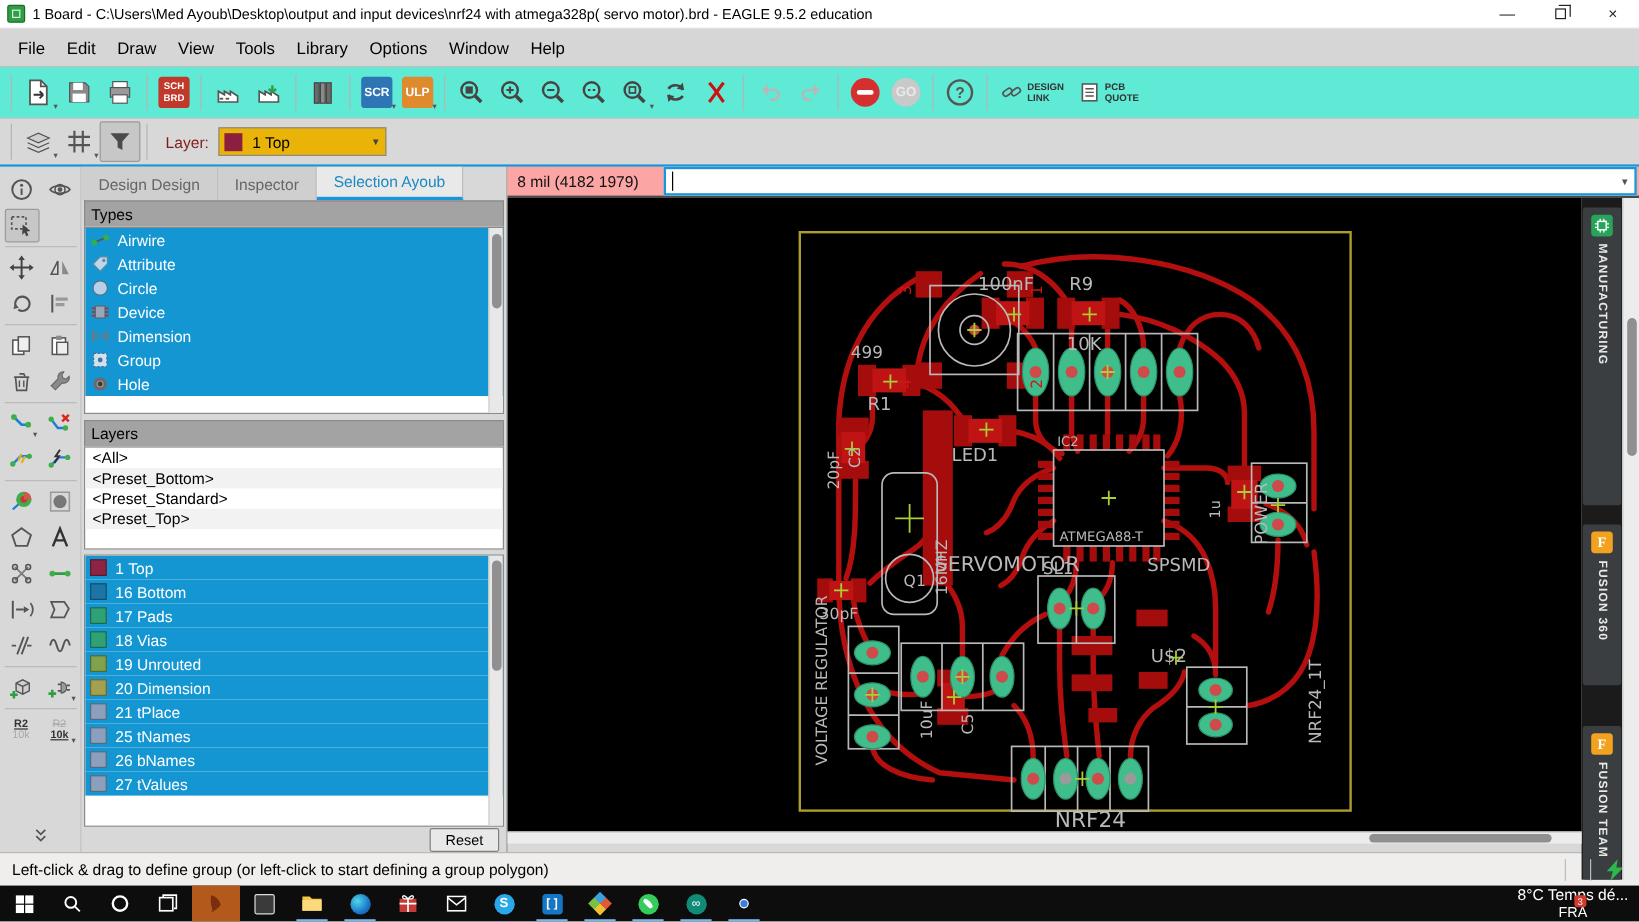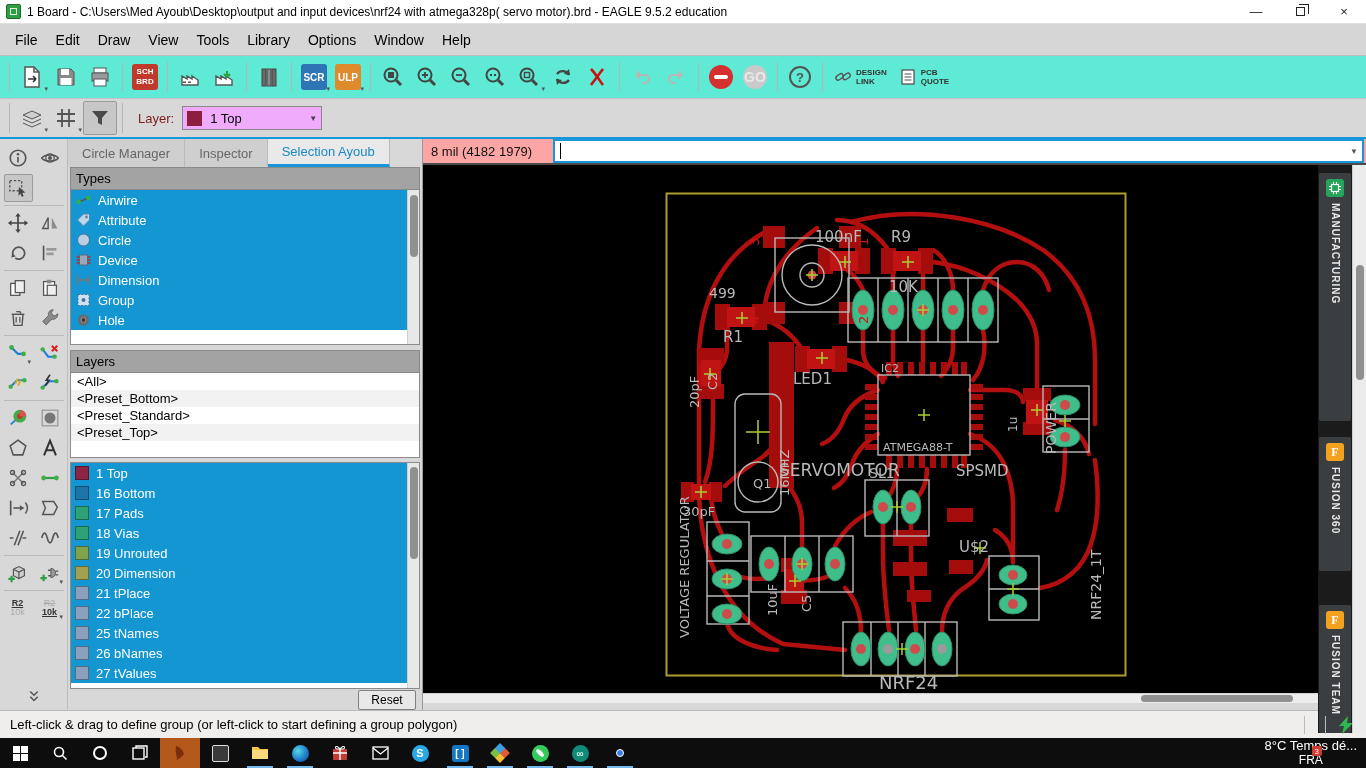--- a/index.html
+++ b/index.html
@@ -25,27 +25,27 @@
   .tsep { width:1px; height:30px; background:#b5b5b5; margin:0 5px; }
   .tbtn { width:34px; height:34px; display:flex; align-items:center; justify-content:center; position:relative; border-radius:2px; }
   .tbtn svg { display:block; }
   .dd { position:absolute; right:1px; bottom:1px; font-size:7px; color:#555; }
   .sq-label { width:26px; height:26px; border-radius:3px; color:#fff; font-size:10px; font-weight:bold; display:flex; align-items:center; justify-content:center; }
   .sq-red { background:#c0392b; flex-direction:column; line-height:10px; font-size:8px; }
   .sq-blue { background:#2e75b6; }
   .sq-orange { background:#e08a2e; }
   .stop-circle { width:24px; height:24px; border-radius:50%; background:#d62f2f; position:relative; }
   .stop-circle::after { content:""; position:absolute; left:5px; right:5px; top:10px; height:4px; background:#fff; border-radius:2px; }
-  .go-circle { width:24px; height:24px; border-radius:50%; background:#c9c9c9; color:#e9e9e9; font-size:14px; font-weight:bold; display:flex; align-items:center; justify-content:center; }
+  .go-circle { width:24px; height:24px; border-radius:50%; background:#c9c9c9; color:#e9e9e9; font-size:11px; font-weight:bold; display:flex; align-items:center; justify-content:center; }
   .help-circle { width:22px; height:22px; border-radius:50%; border:2px solid #555; color:#555; font-size:13px; font-weight:bold; display:flex; align-items:center; justify-content:center; }
   .link-btn { display:flex; align-items:center; margin:0 6px; }
   .link-label { font-size:8px; font-weight:bold; color:#333; line-height:9px; margin-left:4px; }
   .pressed { background:#c7c7c7; border:1px solid #9a9a9a; }
   .layer-label { font-size:13px; color:#7f1d1d; margin:0 8px 0 10px; }
-  .layer-select { width:140px; height:24px; background:#f0abfc; border:1px solid #8a8a8a; display:flex; align-items:center; padding:0 4px; }
+  .layer-select { width:140px; height:24px; background:#eab308; border:1px solid #8a8a8a; display:flex; align-items:center; padding:0 4px; }
   .layer-swatch { width:15px; height:15px; margin-right:8px; }
   .layer-value { font-size:13px; flex:1; }
   .layer-arrow { font-size:8px; color:#444; }
 
   
   .main { display:flex; height:571px; }
 
   
   .rail { width:68px; background:#d8d8d8; border-right:1px solid #bdbdbd; padding-top:4px; display:flex; flex-direction:column; align-items:center; }
   .rail-row { display:flex; width:64px; justify-content:space-around; margin:1px 0; }
@@ -567,21 +567,21 @@
     <div style="flex:1"></div>
     <div class="rbtn" style="width:60px">
         <svg width="18" height="18" viewBox="0 0 24 24">
           <path d="M7 6l5 5 5-5M7 13l5 5 5-5" fill="none" stroke="#555" stroke-width="2"></path>
         </svg>
       </div>
   </div>
 
   <div class="sidebar">
     <div class="side-tabs">
-      <div class="side-tab">Circle Manager</div>
+      <div class="side-tab">Design Design</div>
       <div class="side-tab">Inspector</div>
       <div class="side-tab active">Selection Ayoub</div>
     </div>
     <div class="box-header" style="margin:0 2px;">Types</div>
     <div class="list-box" style="height:156px; margin:0 2px;">
       <div class="sel-row">
         <svg class="ticon" viewBox="0 0 16 16">
             <line x1="3" y1="10" x2="13" y2="6" stroke="#555" stroke-width="1.5"></line>
             <circle cx="3" cy="10" r="2.4" fill="#2faf4e"></circle>
             <circle cx="13" cy="6" r="2.4" fill="#2faf4e"></circle>
@@ -643,21 +643,20 @@
     </div>
     <div style="height:4px"></div>
     <div class="list-box" style="height:227px; margin:0 2px;">
       <div class="sel-row"><span class="lay-swatch" style="background-color: rgb(140, 37, 68);"></span><span>1</span>&nbsp;<span>Top</span></div>
       <div class="sel-row"><span class="lay-swatch" style="background-color: rgb(29, 116, 166);"></span><span>16</span>&nbsp;<span>Bottom</span></div>
       <div class="sel-row"><span class="lay-swatch" style="background-color: rgb(47, 162, 117);"></span><span>17</span>&nbsp;<span>Pads</span></div>
       <div class="sel-row"><span class="lay-swatch" style="background-color: rgb(47, 162, 117);"></span><span>18</span>&nbsp;<span>Vias</span></div>
       <div class="sel-row"><span class="lay-swatch" style="background-color: rgb(127, 162, 77);"></span><span>19</span>&nbsp;<span>Unrouted</span></div>
       <div class="sel-row"><span class="lay-swatch" style="background-color: rgb(163, 160, 79);"></span><span>20</span>&nbsp;<span>Dimension</span></div>
       <div class="sel-row"><span class="lay-swatch" style="background-color: rgb(139, 160, 189);"></span><span>21</span>&nbsp;<span>tPlace</span></div>
-      <div class="sel-row"><span class="lay-swatch" style="background-color: rgb(139, 160, 189);"></span><span>22</span>&nbsp;<span>bPlace</span></div>
       <div class="sel-row"><span class="lay-swatch" style="background-color: rgb(139, 160, 189);"></span><span>25</span>&nbsp;<span>tNames</span></div>
       <div class="sel-row"><span class="lay-swatch" style="background-color: rgb(139, 160, 189);"></span><span>26</span>&nbsp;<span>bNames</span></div>
       <div class="sel-row"><span class="lay-swatch" style="background-color: rgb(139, 160, 189);"></span><span>27</span>&nbsp;<span>tValues</span></div>
       <div class="vscroll">
           <div class="vthumb" style="top:4px; height:92px;"></div>
         </div>
     </div>
     <div class="reset-row">
       <div class="reset-btn">Reset</div>
     </div>

